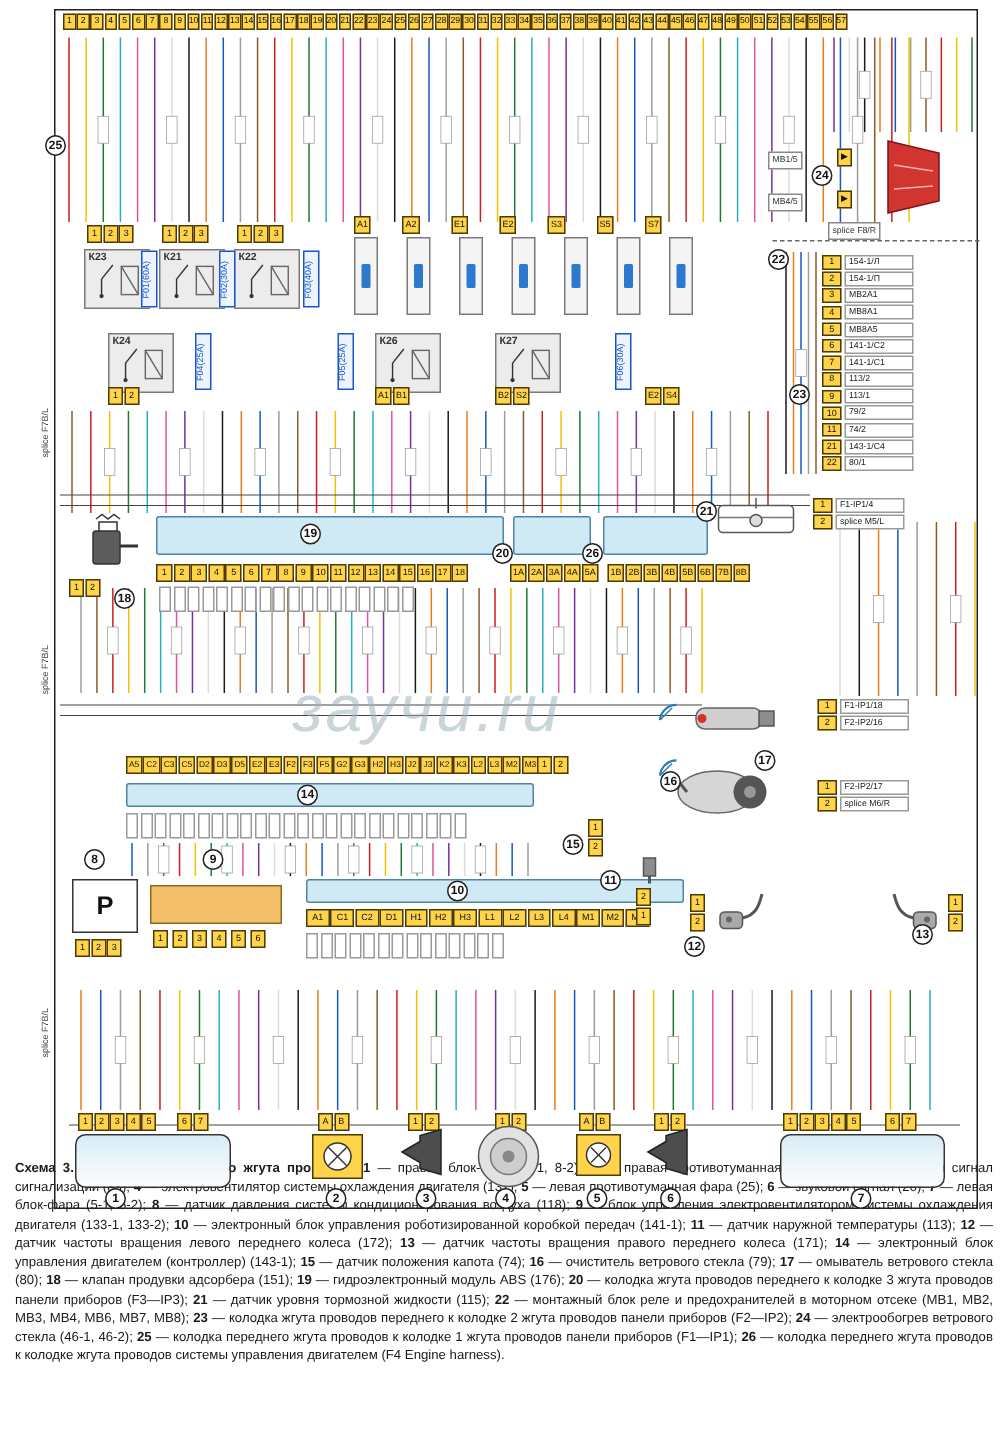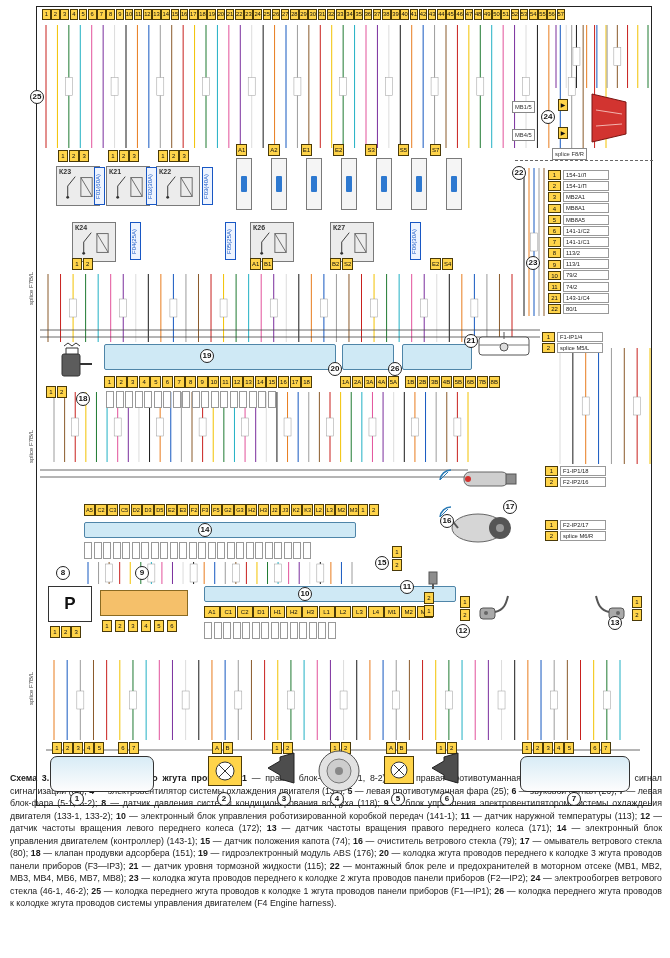--- a/index.html
+++ b/index.html
@@ -999,20 +999,21 @@
   <div class="circ" style="left:456px;top:624px">12</div>
   <div class="circ" style="left:608px;top:616px">13</div>
   <div class="circ" style="left:70px;top:792px">1</div>
   <div class="circ" style="left:217px;top:792px">2</div>
   <div class="circ" style="left:277px;top:792px">3</div>
   <div class="circ" style="left:330px;top:792px">4</div>
   <div class="circ" style="left:391px;top:792px">5</div>
   <div class="circ" style="left:440px;top:792px">6</div>
   <div class="circ" style="left:567px;top:792px">7</div>
 
+  <div class="wm">заучи.ru</div>
 </div>
 
 <div id="legend">
   <b id="legend-title">Схема 3. Соединения переднего жгута проводов:</b>
   <span id="legend-items"> <b>1</b> — правая блок-фара (8-1, 8-2); <b>2</b> — правая противотуманная фара (6); <b>3</b> — звуковой сигнал сигнализации (83); <b>4</b> — электровентилятор системы охлаждения двигателя (132); <b>5</b> — левая противотуманная фара (25); <b>6</b> — звуковой сигнал (26); <b>7</b> — левая блок-фара (5-1, 5-2); <b>8</b> — датчик давления системы кондиционирования воздуха (118); <b>9</b> — блок управления электровентилятором системы охлаждения двигателя (133-1, 133-2); <b>10</b> — электронный блок управления роботизированной коробкой передач (141-1); <b>11</b> — датчик наружной температуры (113); <b>12</b> — датчик частоты вращения левого переднего колеса (172); <b>13</b> — датчик частоты вращения правого переднего колеса (171); <b>14</b> — электронный блок управления двигателем (контроллер) (143-1); <b>15</b> — датчик положения капота (74); <b>16</b> — очиститель ветрового стекла (79); <b>17</b> — омыватель ветрового стекла (80); <b>18</b> — клапан продувки адсорбера (151); <b>19</b> — гидроэлектронный модуль ABS (176); <b>20</b> — колодка жгута проводов переднего к колодке 3 жгута проводов панели приборов (F3—IP3); <b>21</b> — датчик уровня тормозной жидкости (115); <b>22</b> — монтажный блок реле и предохранителей в моторном отсеке (MB1, MB2, MB3, MB4, MB6, MB7, MB8); <b>23</b> — колодка жгута проводов переднего к колодке 2 жгута проводов панели приборов (F2—IP2); <b>24</b> — электрообогрев ветрового стекла (46-1, 46-2); <b>25</b> — колодка переднего жгута проводов к колодке 1 жгута проводов панели приборов (F1—IP1); <b>26</b> — колодка переднего жгута проводов к колодке жгута проводов системы управления двигателем (F4 Engine harness).</span>
 </div>
 
 </div>
 
 </body></html>

